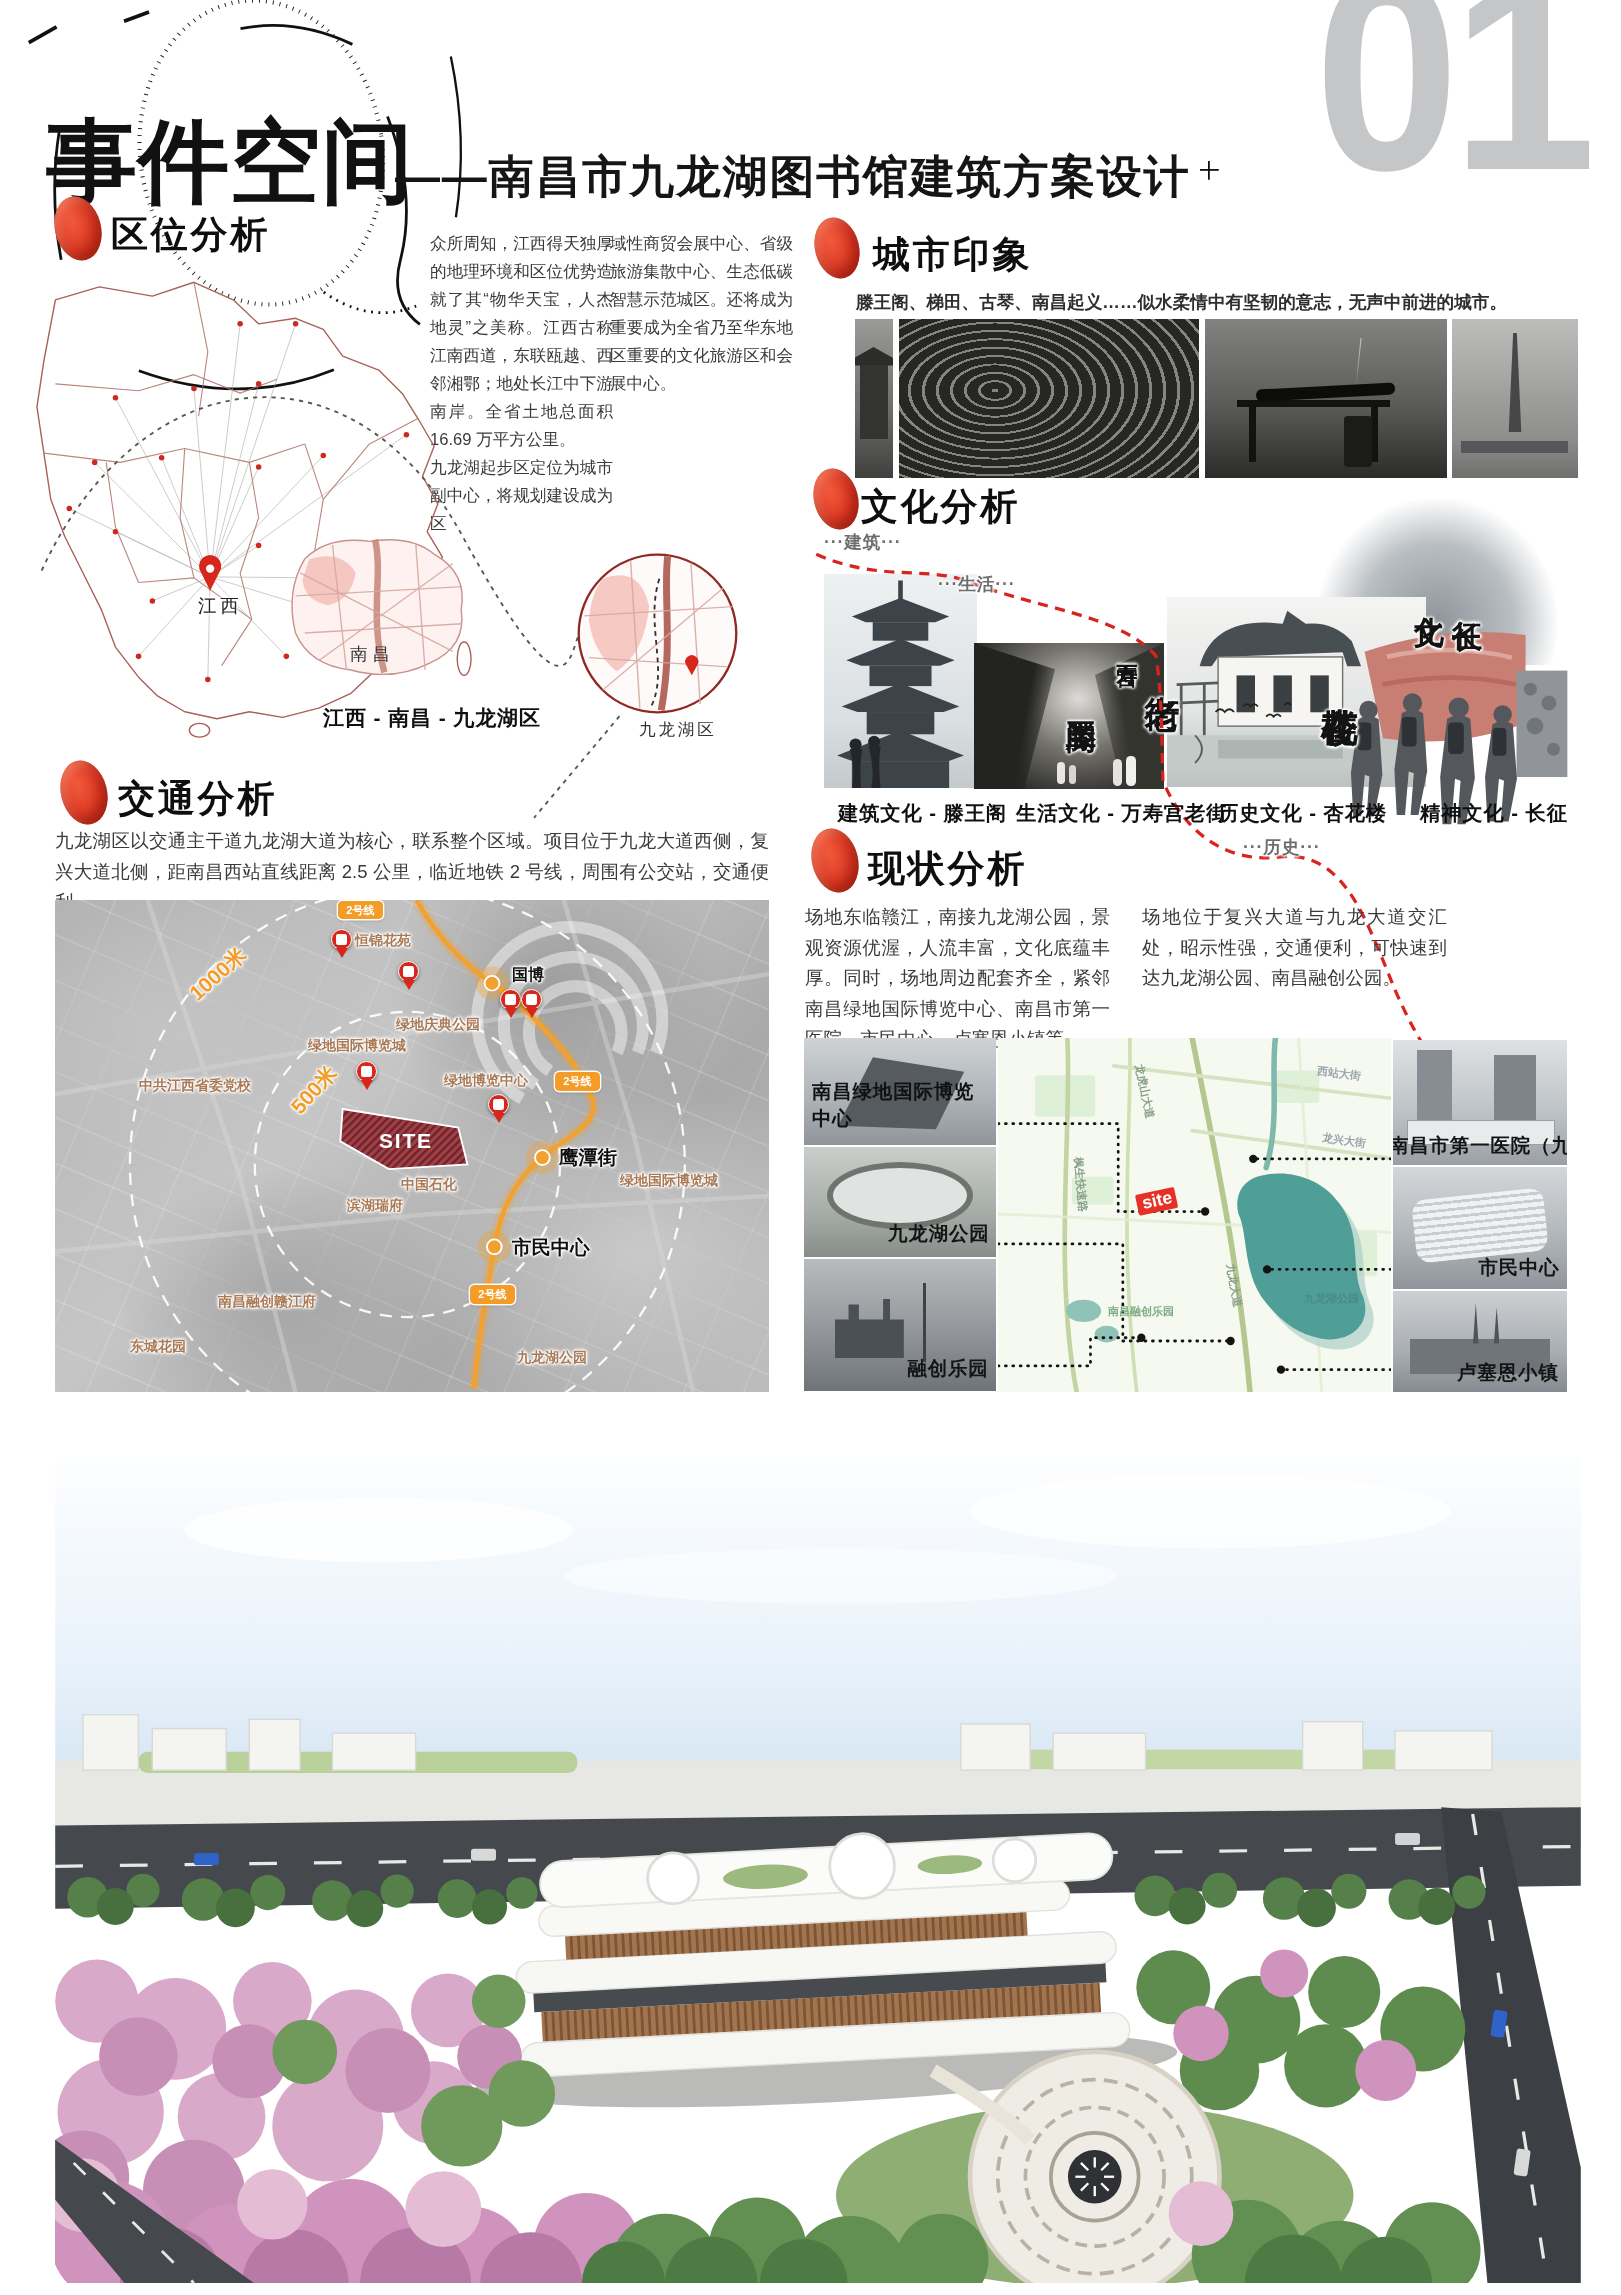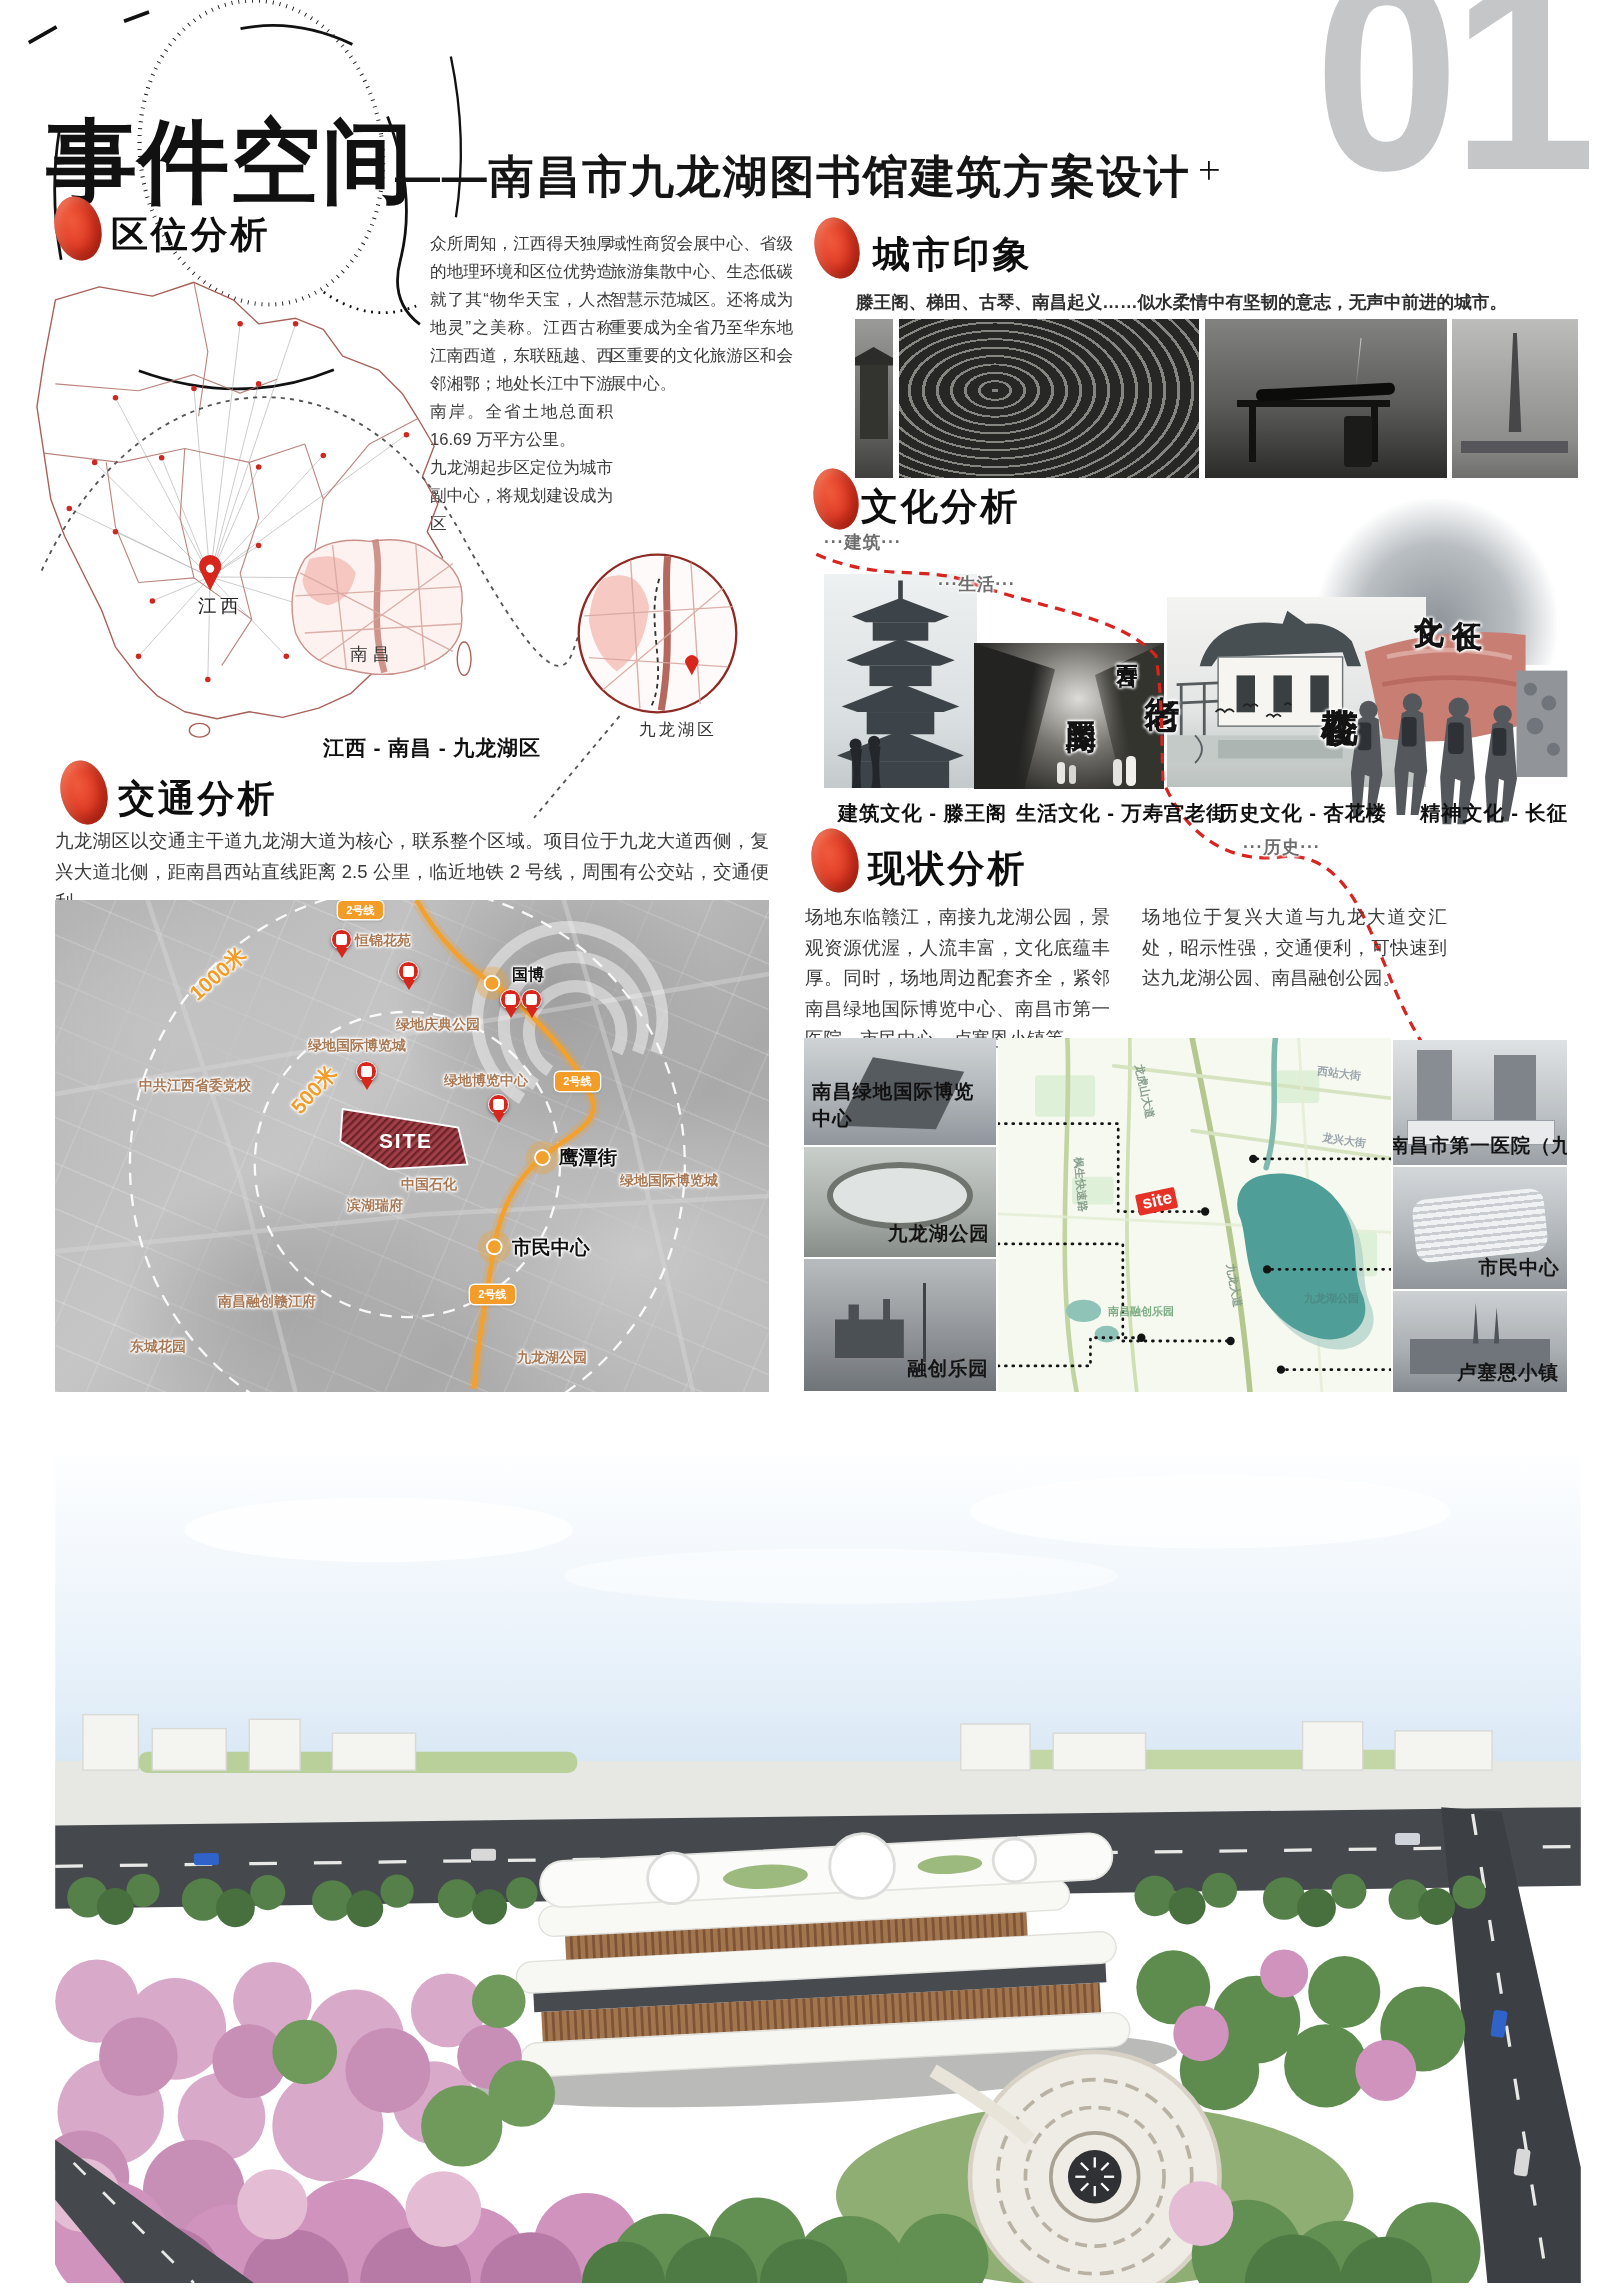--- a/index.html
+++ b/index.html
@@ -167,21 +167,21 @@
       <path d="M20,140 L340,120"></path>
         <path d="M30,230 L330,250"></path>
         <path d="M120,20 L140,340"></path>
       <path d="M250,25 L270,330"></path>
         <path d="M60,300 L320,80"></path>
     </g>
     <path d="M182,60 C150,160 205,260 162,340" fill="none" stroke="#333" stroke-width="4" stroke-dasharray="10 9"></path>
     <path d="M252,268 L240,246 A14,14 0 1 1 264,246 Z" fill="#d7271d"></path>
   </svg>
   <div class="abs serif" style="left:639px;top:719px;font-size:16.6px;letter-spacing:2.8px;color:#333;">九龙湖区</div>
-  <div class="abs cap" style="left:323px;top:704px;font-size:21px;margin-top:30px;">江西 - 南昌 - 九龙湖区</div>
+  <div class="abs cap" style="left:323px;top:704px;font-size:21px;">江西 - 南昌 - 九龙湖区</div>
 
   <svg class="abs" style="left:0;top:277px;" width="786" height="601" viewBox="0 0 1700 1300">
     <path d="M90,635 C300,180 760,120 1000,560 S1230,800 1255,770" fill="none" stroke="#555" stroke-width="4" stroke-dasharray="9 11"></path>
     <path d="M1340,950 L1155,1170" fill="none" stroke="#555" stroke-width="4" stroke-dasharray="9 11"></path>
   </svg>
 
   <div class="abs sec-dot" style="left:815px;top:217px;width:44px;height:62px;"></div>
   <div class="abs sec-title" style="left:873px;top:230px;">城市印象</div>
   <div class="abs" style="left:856px;top:290px;width:703px;font-size:17.6px;font-weight:600;color:#2e2e2e;">滕王阁、梯田、古琴、南昌起义……似水柔情中有坚韧的意志，无声中前进的城市。</div>
 

